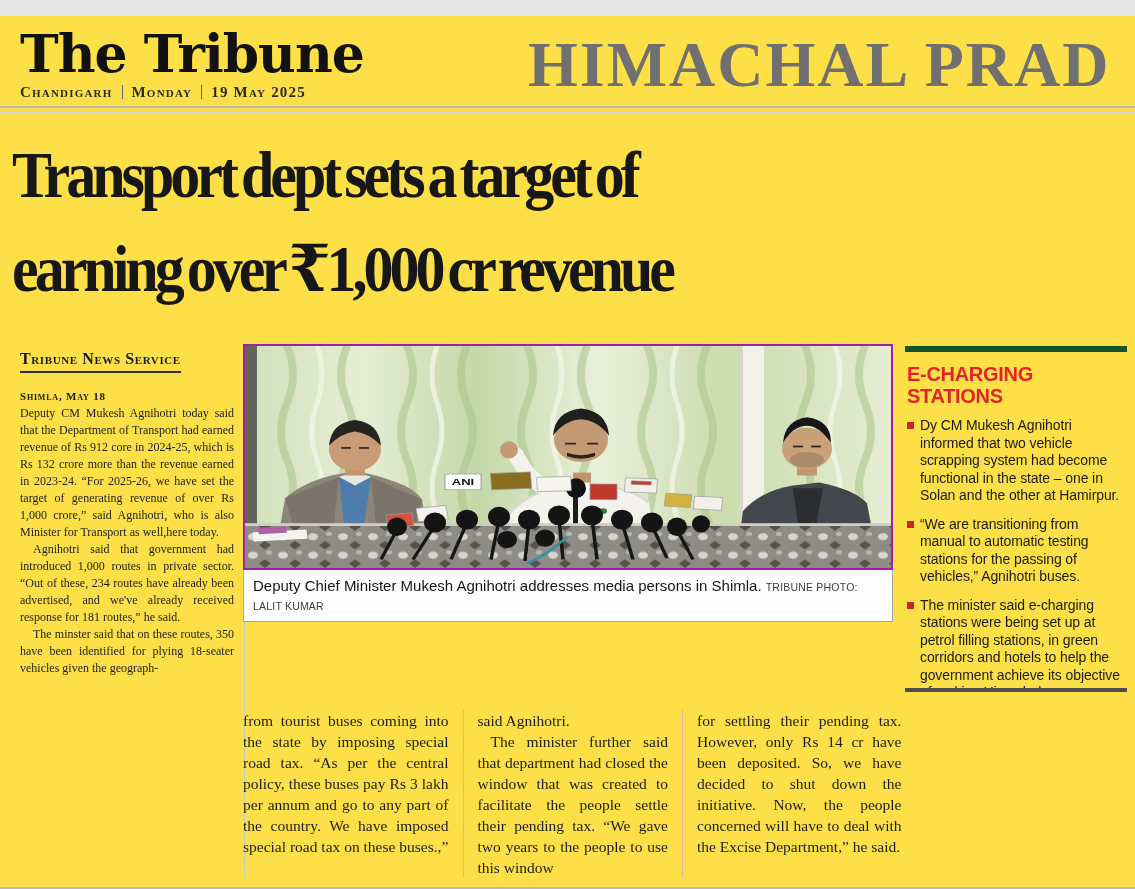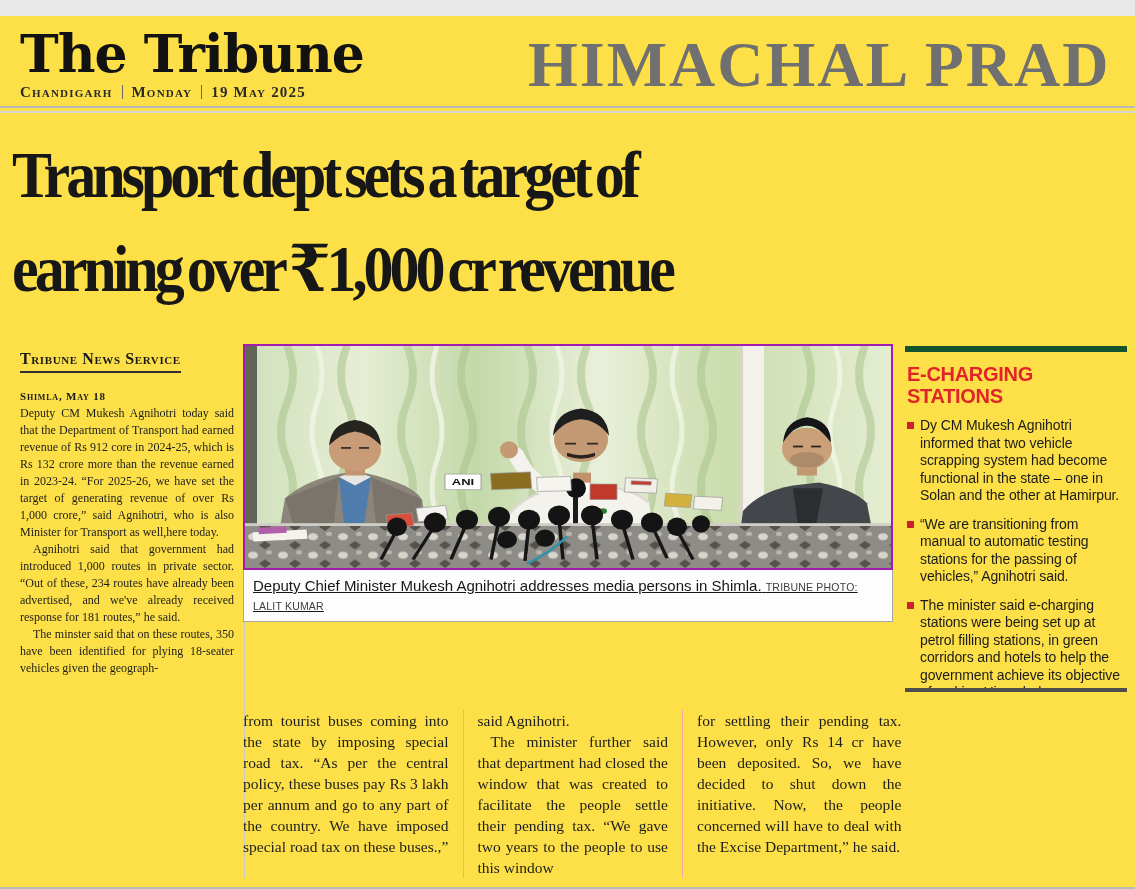--- a/index.html
+++ b/index.html
@@ -38,21 +38,21 @@
             letter-spacing:0.8px;color:#1a1a1a;}
   .body-p{margin:0;font-size:12px;line-height:17px;text-align:justify;color:#1d1d1d;}
   .body-p.ind{text-indent:13px;}
 
   
   .photo-block{position:absolute;left:243px;top:328px;width:650px;margin:0;}
   .photo{width:650px;height:226px;border:2px solid #a21caf;box-sizing:border-box;overflow:hidden;background:#dfe9cf;}
   .photo svg{display:block;width:100%;height:100%;}
   .photo-caption{box-sizing:border-box;width:650px;border:1px solid #a6a6a6;border-top:none;background:#fdfdfd;
                  padding:7px 9px 6px;font-family:"Liberation Sans","DejaVu Sans",sans-serif;
-                 font-size:15px;line-height:18px;color:#161616;text-decoration:underline;}
+                 font-size:15px;line-height:18px;color:#161616;}
   .photo-caption .credit{font-size:10.5px;letter-spacing:0.2px;color:#3c3c3c;}
 
   
   .sidebar{position:absolute;left:905px;top:330px;width:222px;height:346px;box-sizing:border-box;
            border-top:6px solid #14532d;border-bottom:4px solid #4e4e4e;overflow:hidden;padding:9px 0 0 2px;
            font-family:"Liberation Sans","DejaVu Sans",sans-serif;}
   .sidebar h2{margin:2px 0 10px;font-size:20px;line-height:22px;font-weight:bold;letter-spacing:-0.3px;color:#e0242a;}
   .sidebar ul{list-style:none;margin:0;padding:0;}
   .sidebar li{position:relative;padding-left:13px;margin-bottom:11px;font-size:14px;line-height:17.5px;
               letter-spacing:-0.1px;color:#1b1b1b;}
@@ -255,21 +255,21 @@
 
   <aside class="sidebar">
     <h2>E-CHARGING STATIONS</h2>
     <ul>
       <li>
         <span class="sq"></span>
         <span>Dy CM Mukesh Agnihotri informed that two vehicle scrapping system had become functional in the state – one in Solan and the other at Hamirpur.</span>
       </li>
       <li>
         <span class="sq"></span>
-        <span>“We are transitioning from manual to automatic testing stations for the passing of vehicles,” Agnihotri said.</span>
+        <span>“We are transitioning from manual to automatic testing stations for the passing of vehicles,” Agnihotri buses.</span>
       </li>
       <li>
         <span class="sq"></span>
         <span>The minister said e-charging stations were being set up at petrol filling stations, in green corridors and hotels to help the government achieve its objective of making Himachal a green state.</span>
       </li>
     </ul>
   </aside>
 
   <section class="bottom-cols">
     <div class="bcol">

